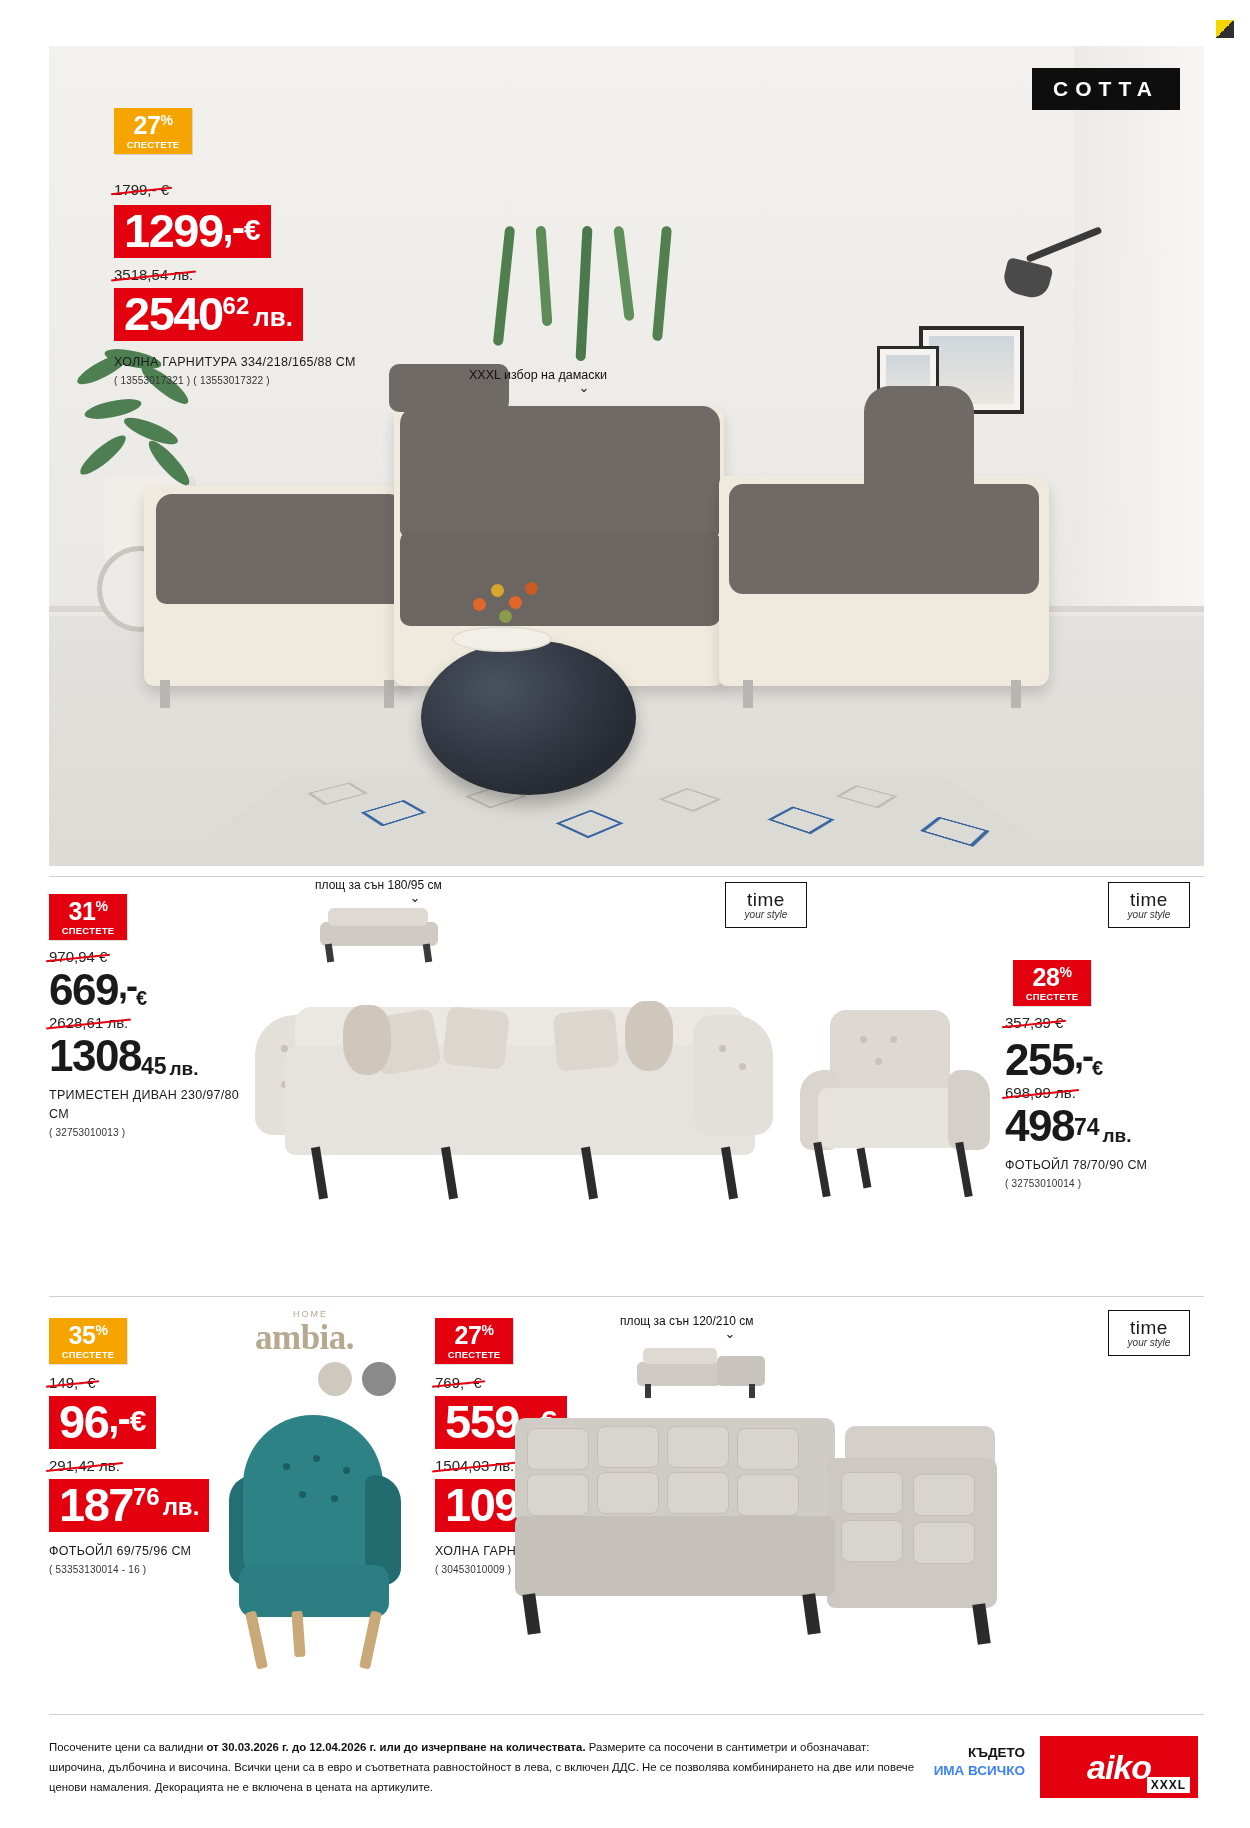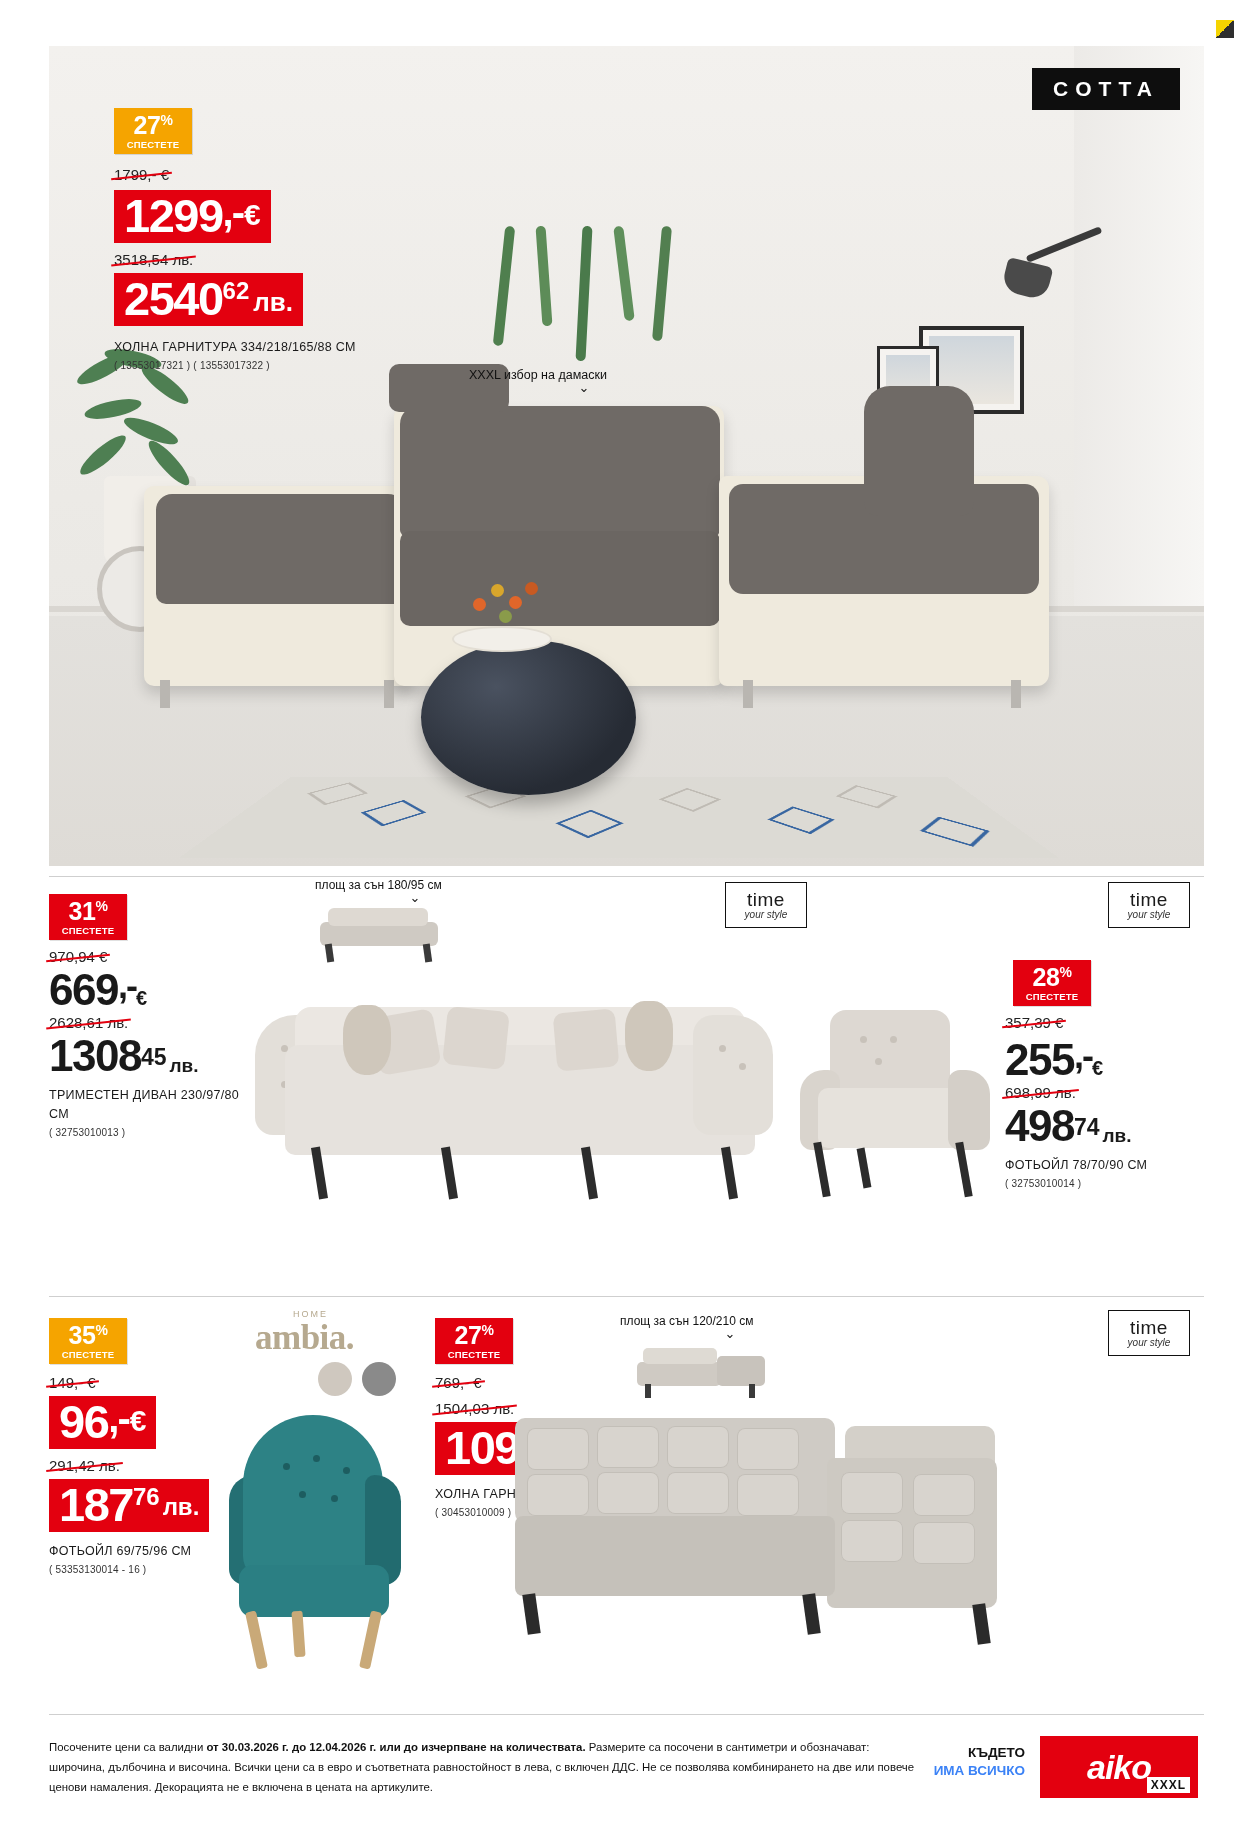--- a/index.html
+++ b/index.html
@@ -378,21 +378,21 @@
       <div class="flower" style="left:30px;top:32px;background:#8a9b4a"></div>
     </div>
 
     <div class="cotta-logo">COTTA</div>
 
     <div class="hero-text">
       <div class="badge orange">
         <span class="pct"><span>27</span><sup>%</sup></span>
         <span class="word">СПЕСТЕТЕ</span>
       </div>
-      <div style="margin-top:12px">
+      <div style="margin-top:27px">
         <span class="oldprice">1799,- €</span>
       </div>
       <div style="margin-top:6px">
         <span class="pricebox">
           <span class="main">1299</span>
           <span class="dash">,-</span>
           <span class="cur">€</span>
         </span>
       </div>
       <div style="margin-top:8px">
@@ -447,21 +447,21 @@
       <div style="margin-top:8px"><span class="oldprice">970,94 €</span></div>
       <div style="margin-top:2px">
         <span style="display:inline-flex;align-items:flex-start;line-height:1">
           <span style="font-size:44px;font-weight:bold;letter-spacing:-1.5px">669</span>
           <span style="font-size:36px;font-weight:bold;letter-spacing:-2px">,-</span>
           <span style="font-size:20px;font-weight:bold;margin-top:20px">€</span>
         </span>
       </div>
       <div style="margin-top:2px"><span class="oldprice lv">2628,61 лв.</span></div>
       <div style="margin-top:2px">
-        <span style="display:inline-flex;align-items:center;line-height:1">
+        <span style="display:inline-flex;align-items:flex-end;line-height:1">
           <span style="font-size:44px;font-weight:bold;letter-spacing:-1.5px">1308</span>
           <span style="font-size:23px;font-weight:bold;margin-top:3px">45</span>
           <span style="font-size:19px;font-weight:bold;margin-top:19px;margin-left:3px">лв.</span>
         </span>
       </div>
       <div class="prodtitle" style="margin-top:8px">ТРИМЕСТЕН ДИВАН 230/97/80 СМ</div>
       <div class="artno" style="margin-top:3px">( 32753010013 )</div>
     </div>
 
     <div class="s2" style="left:255px;top:105px">
@@ -586,20 +586,27 @@
       <div class="chair-leg" style="left:140px;transform:rotate(12deg)"></div>
       <div class="chair-leg" style="left:68px;height:46px;transform:rotate(-4deg)"></div>
     </div>
 
     <div style="position:absolute;left:435px;top:18px;width:220px">
       <div class="badge red">
         <span class="pct"><span>27</span><sup>%</sup></span>
         <span class="word">СПЕСТЕТЕ</span>
       </div>
       <div style="margin-top:10px"><span class="oldprice">769,- €</span></div>
+      <div style="margin-top:4px">
+        <span class="pricebox">
+          <span class="main">559</span>
+          <span class="dash">,-</span>
+          <span class="cur">€</span>
+        </span>
+      </div>
       <div style="margin-top:8px"><span class="oldprice lv">1504,03 лв.</span></div>
       <div style="margin-top:4px">
         <span class="pricebox">
           <span class="main">1093</span>
           <span class="cents">31</span>
           <span class="cur" style="font-size:24px;margin-top:14px;margin-left:3px">лв.</span>
         </span>
       </div>
       <div class="prodtitle" style="margin-top:10px">ХОЛНА ГАРНИТУРА 260/190/87 СМ</div>
       <div class="artno" style="margin-top:3px">( 30453010009 )</div>

